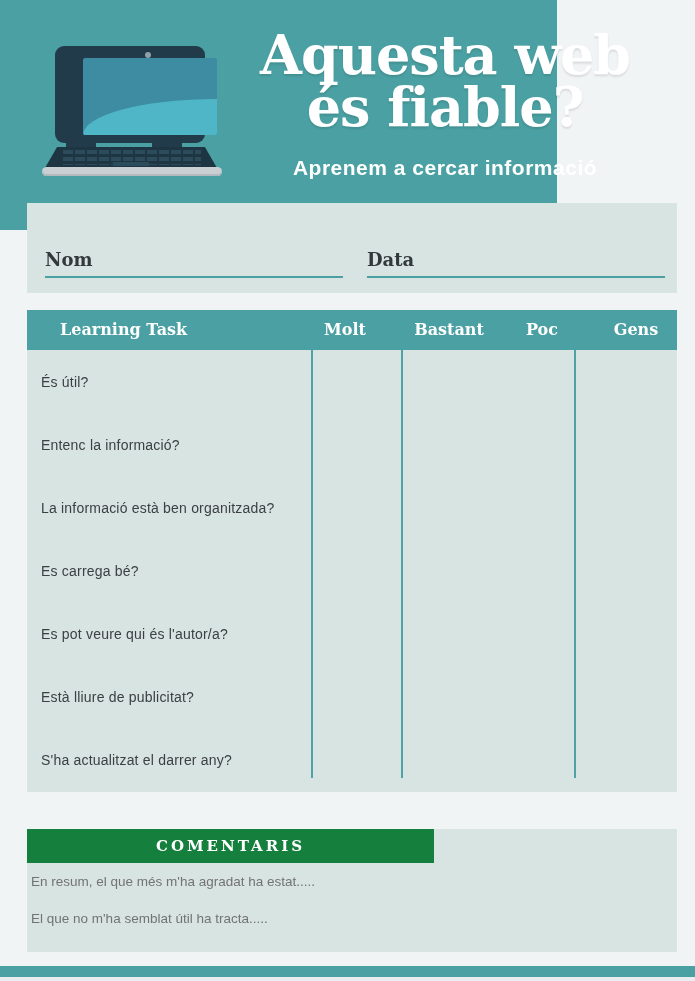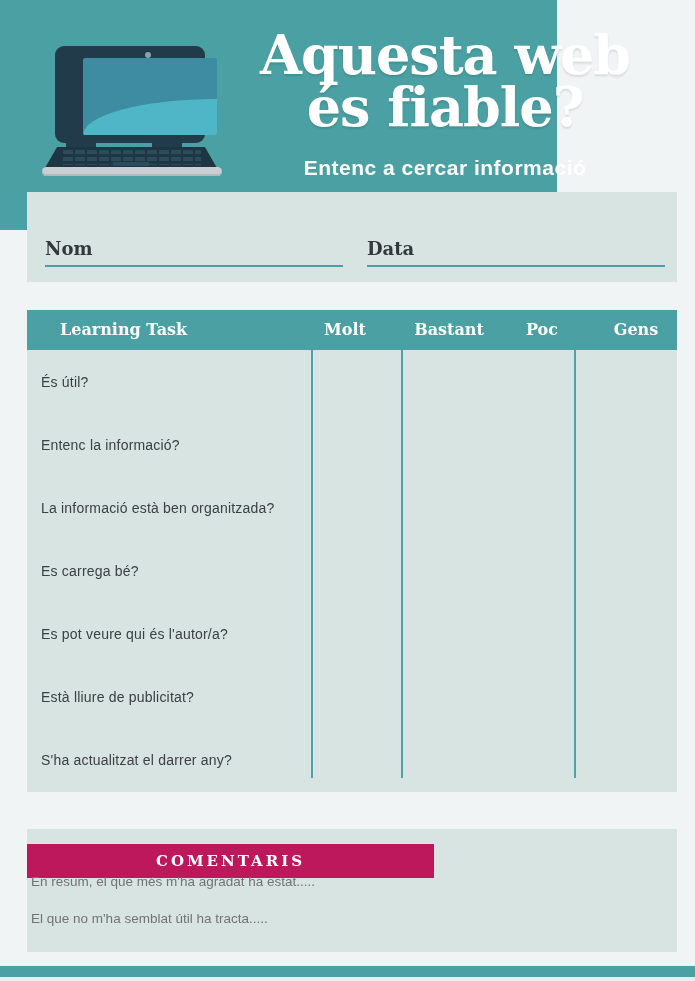--- a/index.html
+++ b/index.html
@@ -95,21 +95,21 @@
   .laptop-base-bottom {
     position: absolute; left: 6px; top: 123px;
     width: 180px; height: 9px;
     background: #C9CFD3; border-radius: 5px;
     box-shadow: inset 0 -2px 0 #B2BABF;
   }
 
   
   .name-date-card {
     position: absolute;
-    left: 27px; top: 192px;
+    left: 27px; top: 203px;
     width: 650px; height: 90px;
     background: #D7E4E2;
   }
   .field { position: absolute; top: 46px; width: 298px; }
   .field-name { left: 18px; }
   .field-date { left: 340px; }
   .field-label {
     font-family: "DejaVu Serif", serif;
     font-weight: bold;
     font-size: 18px;
@@ -183,22 +183,22 @@
   
   .comments-card {
     position: absolute;
     left: 27px; top: 829px;
     width: 650px; height: 123px;
     background: #D7E4E2;
   }
   .comments-title-bar {
     position: absolute; left: 0; top: 0;
     width: 407px; height: 34px;
-    background: #be185d;
-    display: flex; align-items: center; justify-content: center; margin-top: 15px;
+    background: #15803d;
+    display: flex; align-items: center; justify-content: center;
   }
   .comments-title {
     color: #ffffff;
     font-family: "DejaVu Serif", serif;
     font-weight: bold;
     font-size: 15px;
     letter-spacing: 3px;
   }
   .comment-prompt {
     position: absolute; left: 4px;
@@ -242,21 +242,21 @@
         <div class="laptop-spacebar"></div>
       </div>
       <div class="laptop-base-bottom"></div>
     </div>
 
     <div class="header-text">
       <h1 class="page-title">
         <span>Aquesta web</span><br>
         <span>és fiable?</span>
       </h1>
-      <p class="page-subtitle">Entenc a cercar informació</p>
+      <p class="page-subtitle">Aprenem a cercar informació</p>
     </div>
   </div>
 
   <div class="name-date-card">
     <div class="field field-name">
       <div class="field-label">Nom</div>
       <div class="field-line"></div>
     </div>
     <div class="field field-date">
       <div class="field-label">Data</div>

